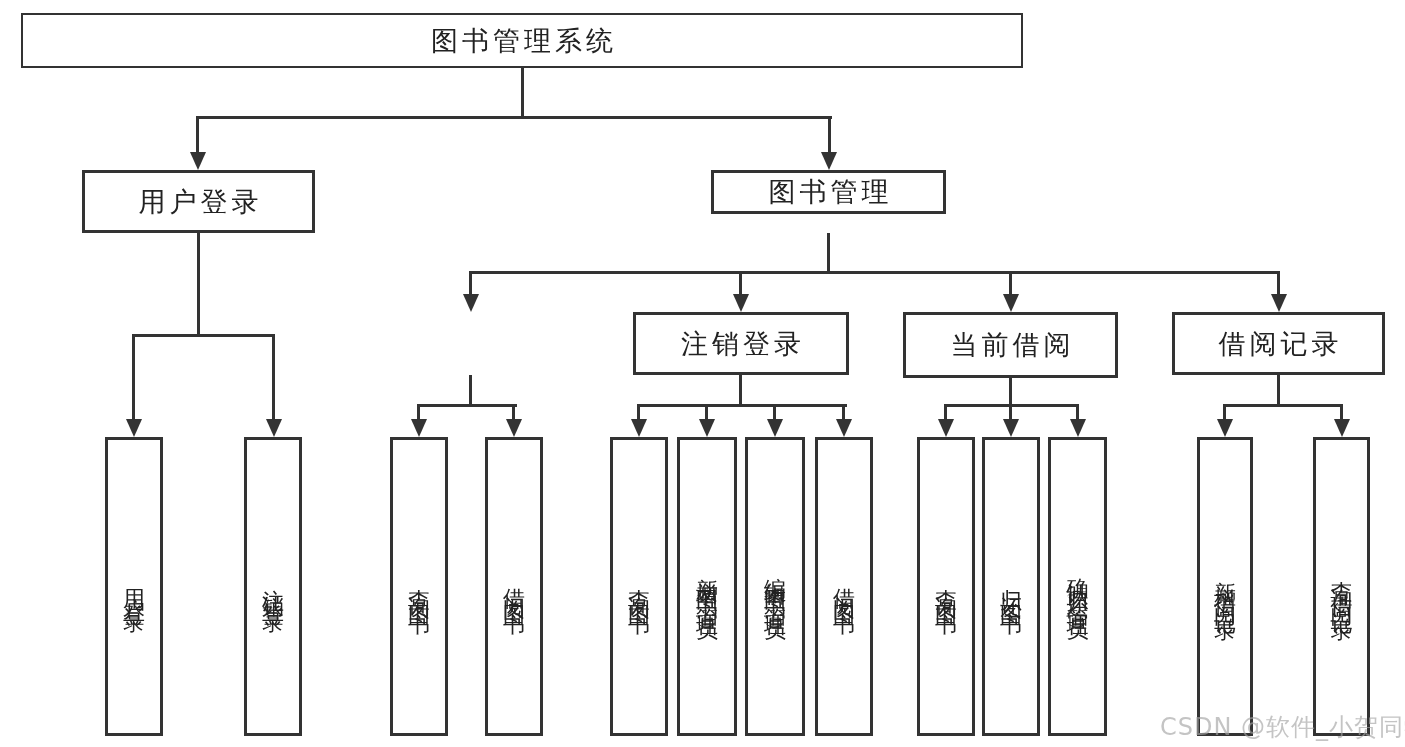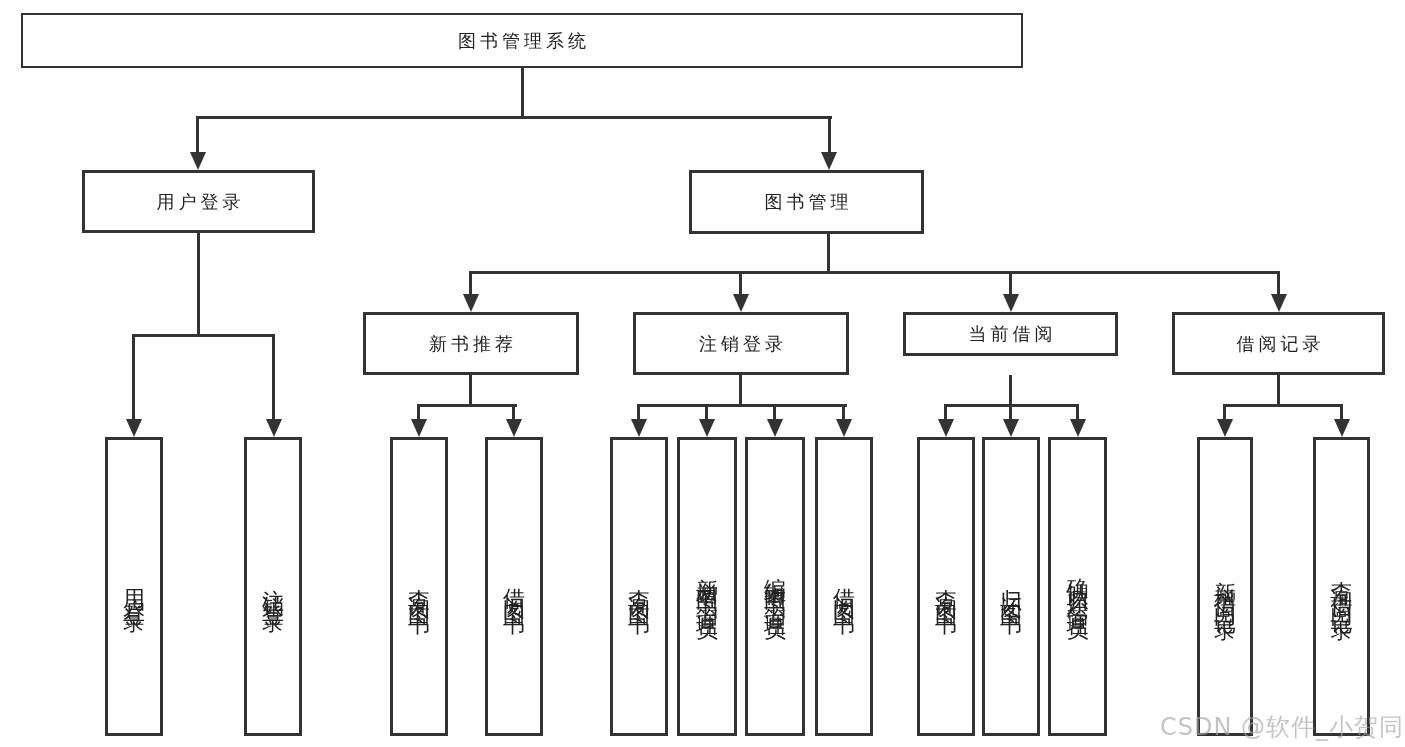--- a/index.html
+++ b/index.html
@@ -14,21 +14,21 @@
   .box {
     position: absolute;
     box-sizing: border-box;
     border: 3px solid #333333;
     background: #ffffff;
     display: flex;
     align-items: center;
     justify-content: center;
     color: #222222;
   }
-  .hbox { font-size: 18px; letter-spacing: 4px; }
+  .hbox { font-size: 27px; letter-spacing: 4px; }
   .hbox .lbl { text-indent: 4px; white-space: nowrap; }
   .root { border-width: 2px; }
   .vbox { font-size: 22px; }
   .vbox .vlbl {
     writing-mode: vertical-rl;
     text-orientation: mixed;
     letter-spacing: 8px;
     line-height: 1;
     white-space: nowrap;
   }
@@ -63,21 +63,21 @@
   <div class="line" style="left:521px; top:68px;  width:3px; height:49px;"></div>
   <div class="line" style="left:196px; top:116px; width:636px; height:3px;"></div>
   <div class="line" style="left:196px; top:116px; width:3px; height:40px;"></div>
   <div class="arrow" style="left:190px; top:152px;"></div>
   <div class="line" style="left:828px; top:116px; width:3px; height:40px;"></div>
   <div class="arrow" style="left:821px; top:152px;"></div>
 
   <div class="box hbox" style="left:82px;  top:170px; width:233px; height:63px;">
     <span class="lbl">用户登录</span>
   </div>
-  <div class="box hbox" style="left:689px; top:170px; width:235px; height:64px;">
+  <div class="box hbox" style="left:711px; top:170px; width:235px; height:44px;">
     <span class="lbl">图书管理</span>
   </div>
 
   <div class="line" style="left:197px; top:233px; width:3px; height:102px;"></div>
   <div class="line" style="left:132px; top:334px; width:143px; height:3px;"></div>
   <div class="line" style="left:132px; top:334px; width:3px; height:90px;"></div>
   <div class="arrow" style="left:126px; top:419px;"></div>
   <div class="line" style="left:272px; top:334px; width:3px; height:90px;"></div>
   <div class="arrow" style="left:266px; top:419px;"></div>
 
@@ -85,27 +85,24 @@
   <div class="line" style="left:469px; top:271px; width:811px; height:3px;"></div>
   <div class="line" style="left:469px;  top:271px; width:3px; height:26px;"></div>
   <div class="arrow" style="left:463px;  top:294px;"></div>
   <div class="line" style="left:739px;  top:271px; width:3px; height:26px;"></div>
   <div class="arrow" style="left:733px;  top:294px;"></div>
   <div class="line" style="left:1009px; top:271px; width:3px; height:26px;"></div>
   <div class="arrow" style="left:1003px; top:294px;"></div>
   <div class="line" style="left:1277px; top:271px; width:3px; height:26px;"></div>
   <div class="arrow" style="left:1271px; top:294px;"></div>
 
-  <div class="box hbox" style="left:363px;  top:312px; width:216px; height:63px;">
-    <span class="lbl">新书推荐</span>
-  </div>
   <div class="box hbox" style="left:633px;  top:312px; width:216px; height:63px;">
     <span class="lbl">注销登录</span>
   </div>
-  <div class="box hbox" style="left:903px;  top:312px; width:215px; height:44px;">
+  <div class="box hbox" style="left:903px;  top:312px; width:215px; height:66px;">
     <span class="lbl">当前借阅</span>
   </div>
   <div class="box hbox" style="left:1172px; top:312px; width:213px; height:63px;">
     <span class="lbl">借阅记录</span>
   </div>
 
   <div class="line" style="left:469px; top:375px; width:3px; height:32px;"></div>
   <div class="line" style="left:417px; top:404px; width:100px; height:3px;"></div>
   <div class="line" style="left:417px; top:404px; width:3px; height:20px;"></div>
   <div class="arrow" style="left:411px; top:419px;"></div>

